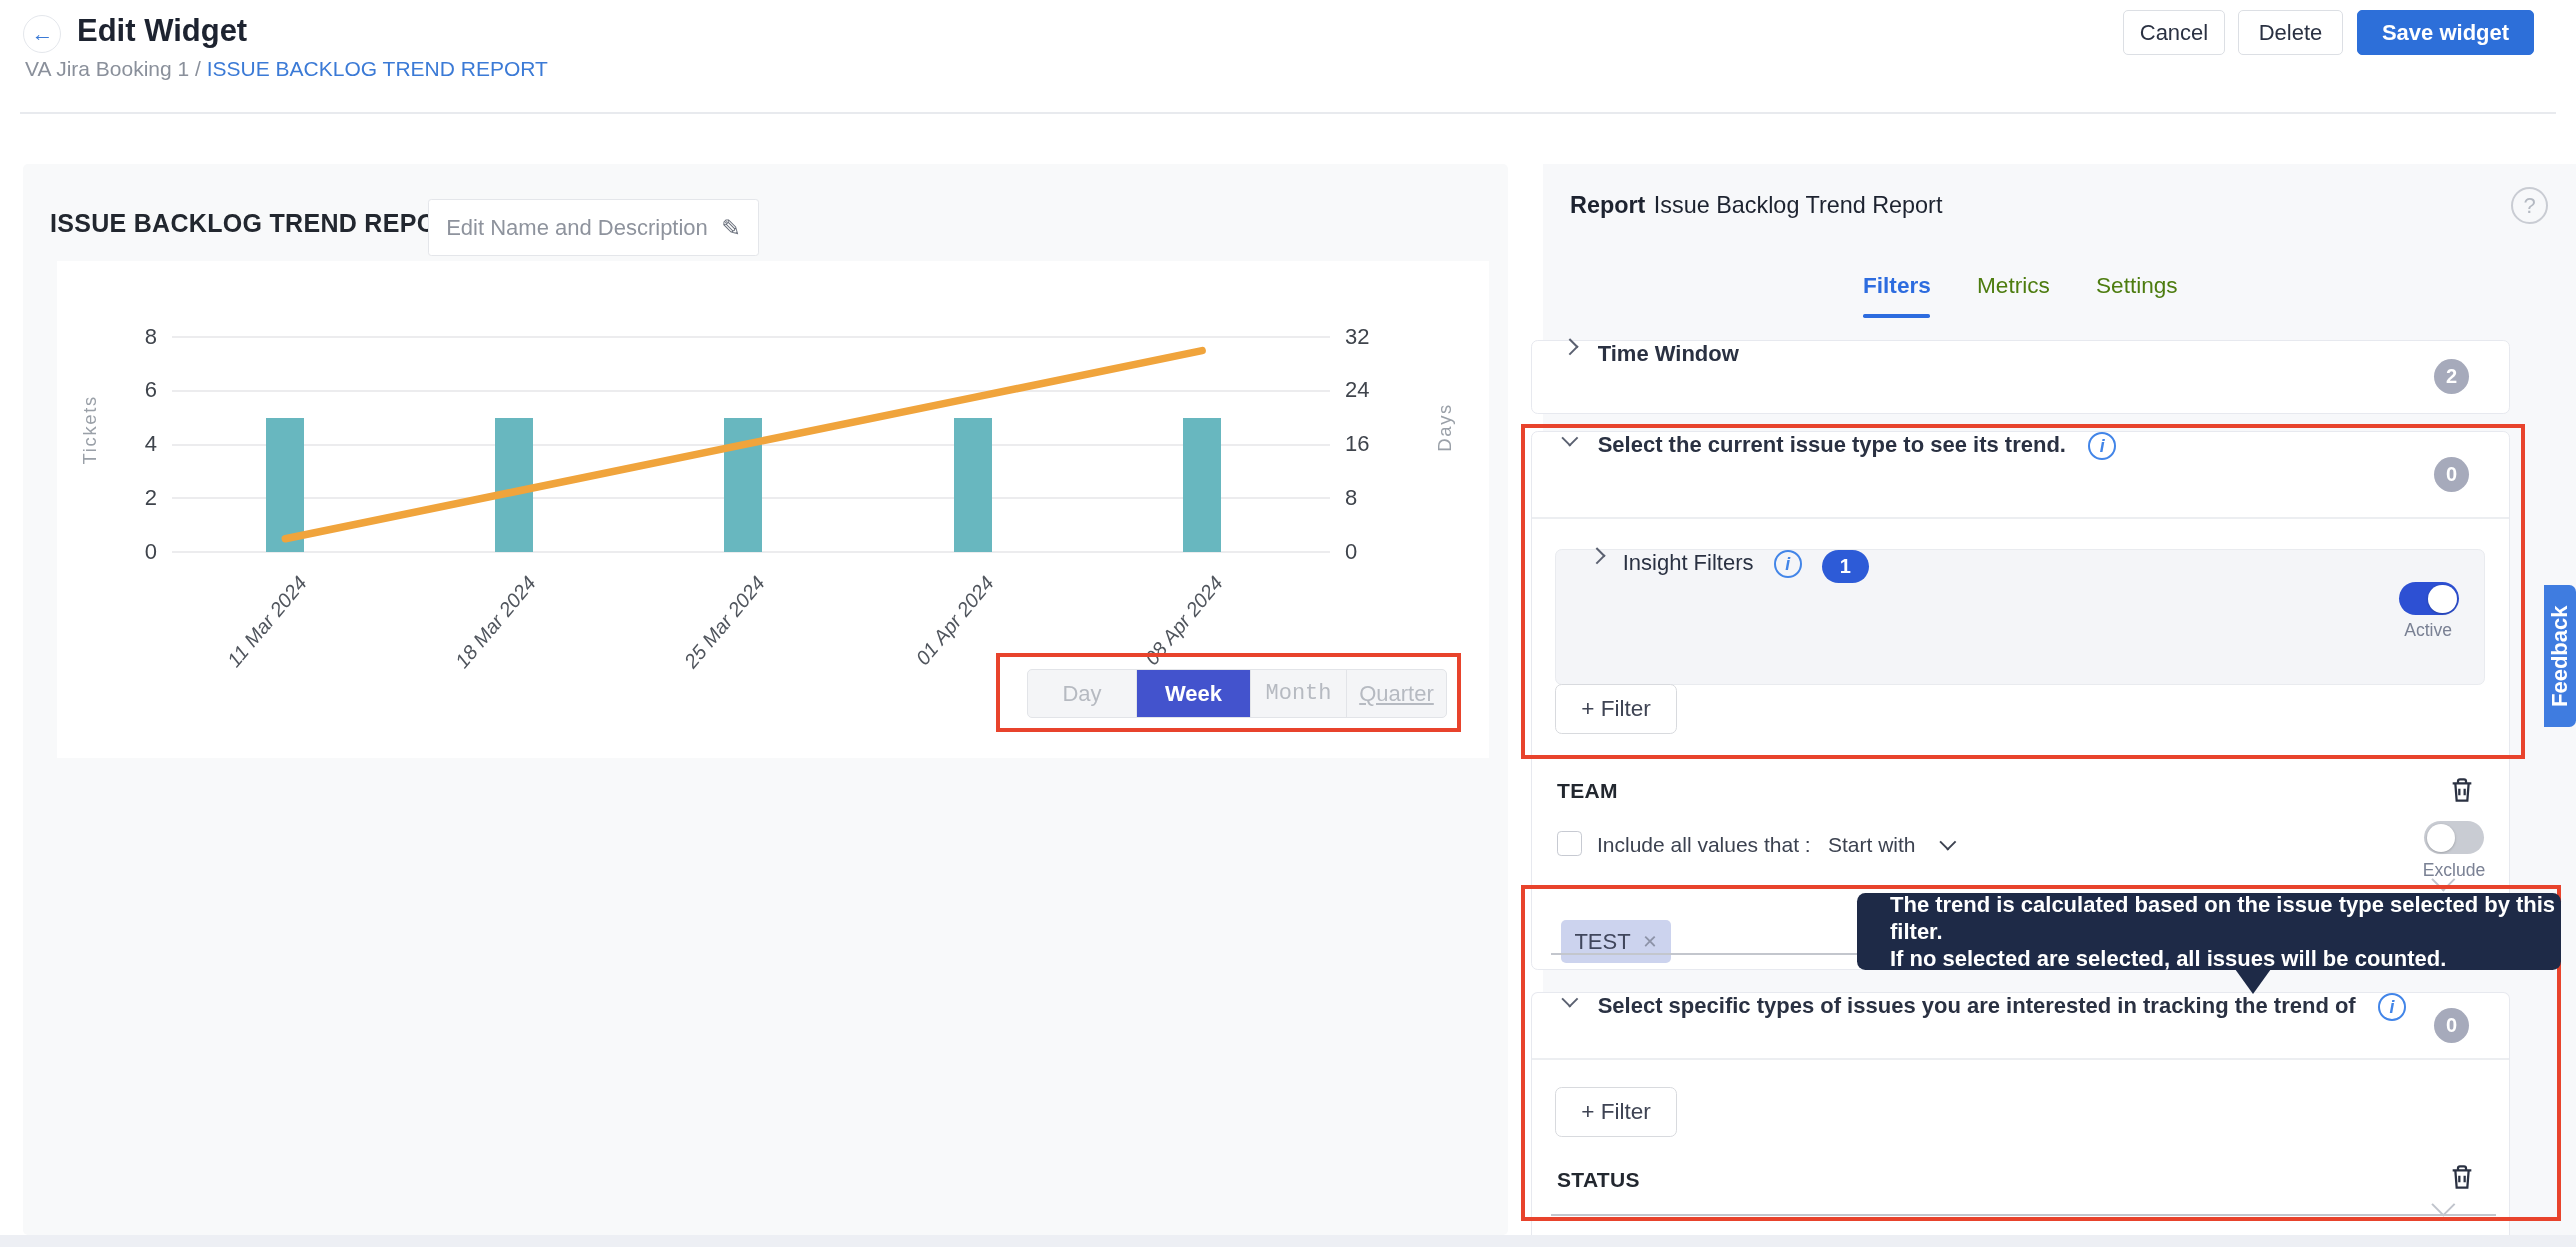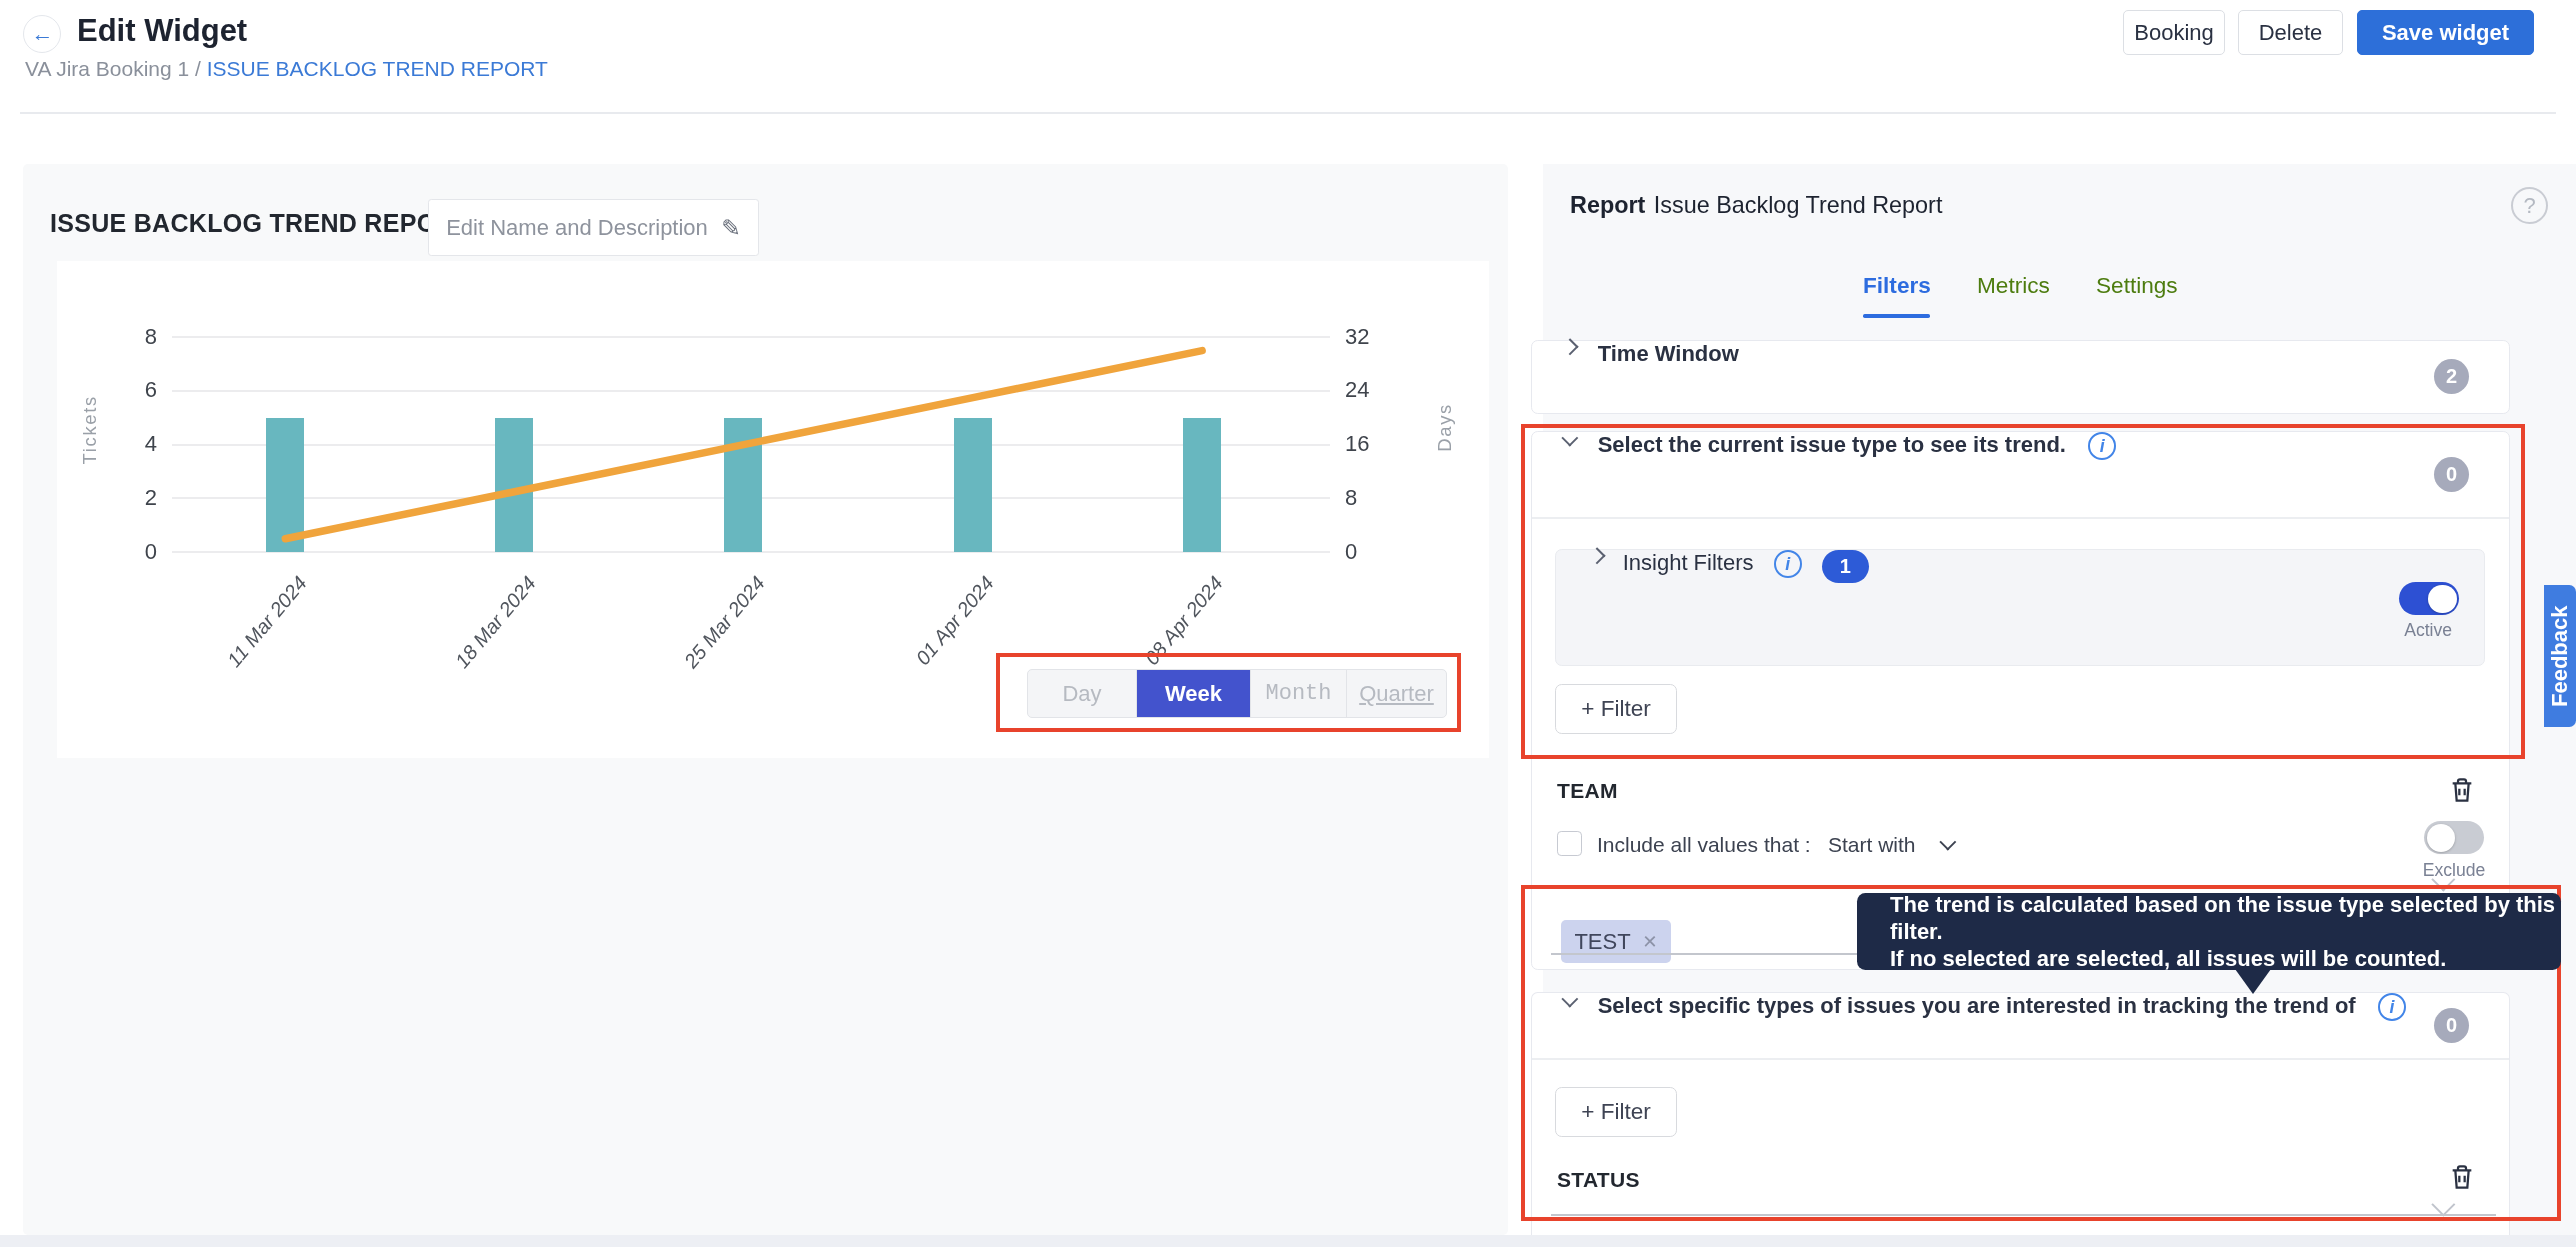--- a/index.html
+++ b/index.html
@@ -102,21 +102,21 @@
 
 <div class="abs back-btn">
   <span>←</span>
 </div>
 <div class="abs page-title">Edit Widget</div>
 <div class="abs breadcrumb">
   <span>VA Jira Booking 1</span>
   <span> / </span>
   <span class="crumb-link">ISSUE BACKLOG TREND REPORT</span>
 </div>
-<div class="abs hdr-btn" style="left:2123px;width:102px;">Booking</div>
+<div class="abs hdr-btn" style="left:2123px;width:102px;">Cancel</div>
 <div class="abs hdr-btn" style="left:2238px;width:105px;">Delete</div>
 <div class="abs hdr-btn" style="left:2357px;width:177px;background:#2d6fd9;border-color:#2d6fd9;color:#fff;font-weight:bold;">Save widget</div>
 <div class="abs hdr-divider"></div>
 
 <div class="abs left-card"></div>
 <div class="abs widget-title">ISSUE BACKLOG TREND REPORT</div>
 <div class="abs edit-name-btn">
   <span>Edit Name and Description</span>
   <span class="pencil">✎</span>
 </div>
@@ -199,21 +199,21 @@
 <div class="abs card" style="left:1531px;top:431px;width:979px;height:539px;">
   <div class="sec-header" style="position:absolute;left:32px;top:0;height:85px;gap:22px;">
     <span class="chev down"></span>
     <span>Select the current issue type to see its trend.</span>
     <span class="info-icon">i</span>
   </div>
   <div class="badge" style="position:absolute;right:40px;top:25px;">0</div>
   <div style="position:absolute;left:0;top:85px;width:100%;height:1.7px;background:#eceef1;"></div>
 </div>
 
-<div class="abs subcard" style="top:549px;height:117px;">
+<div class="abs subcard" style="top:549px;height:136px;">
   <div class="sec-header" style="position:absolute;left:35px;top:0;height:100%;gap:20px;font-weight:400;color:#2a3142;">
     <span class="chev right"></span>
     <span>Insight Filters</span>
     <span class="info-icon">i</span>
     <span class="count-pill">1</span>
   </div>
   <div class="switch on" style="position:absolute;right:25px;top:32px;">
       <div class="knob"></div>
     </div>
   <div class="switch-label" style="position:absolute;right:18.4px;top:70px;width:75px;">Active</div>

